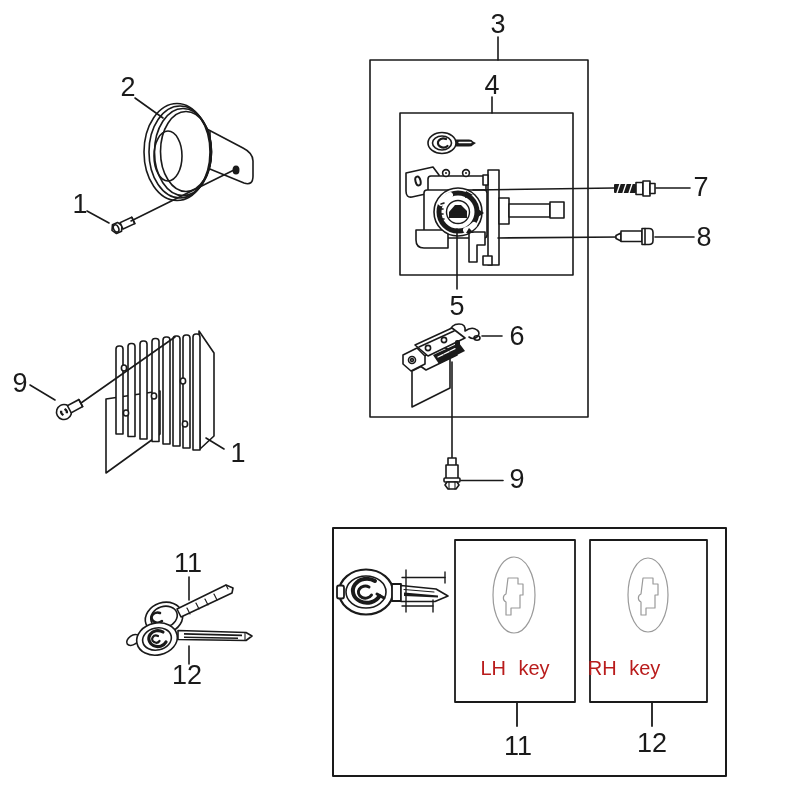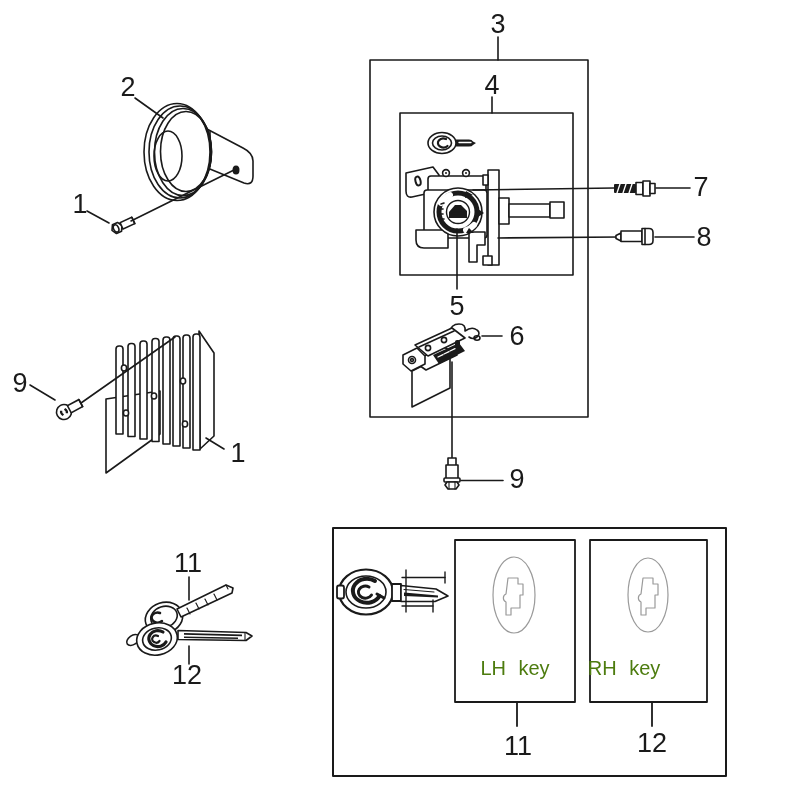--- a/index.html
+++ b/index.html
@@ -1,21 +1,21 @@
 <!DOCTYPE html>
 <html><head>
 <meta charset="utf-8">
 <style>
   html,body{margin:0;padding:0;background:#ffffff;}
   #stage{position:relative;width:800px;height:800px;background:#ffffff;overflow:hidden;
          font-family:"Liberation Sans",sans-serif;}
   #art{position:absolute;left:0;top:0;}
   .lbl{position:absolute;transform:translate(-50%,-50%);font-size:27px;line-height:1;
        color:#1a1a1a;font-family:"Liberation Sans",sans-serif;white-space:nowrap;}
-  .keytext{position:absolute;transform:translate(-50%,-50%);font-size:20px;color:#4d7c0f;
+  .keytext{position:absolute;transform:translate(-50%,-50%);font-size:20px;color:#b91c1c;
        word-spacing:7px;white-space:nowrap;}
   
   .s *{stroke:#1a1a1a;stroke-width:1.6;fill:none;stroke-linecap:round;stroke-linejoin:round;}
   .s .w{fill:#ffffff;}
   .s .k{fill:#1a1a1a;stroke:none;}
   .s .wl{stroke:#ffffff;stroke-width:1.3;}
   .s .thin{stroke-width:1.1;}
   .s .gray{stroke:#9a9a9a;stroke-width:1.2;}
   .s .box{stroke-width:2;}
 </style>

